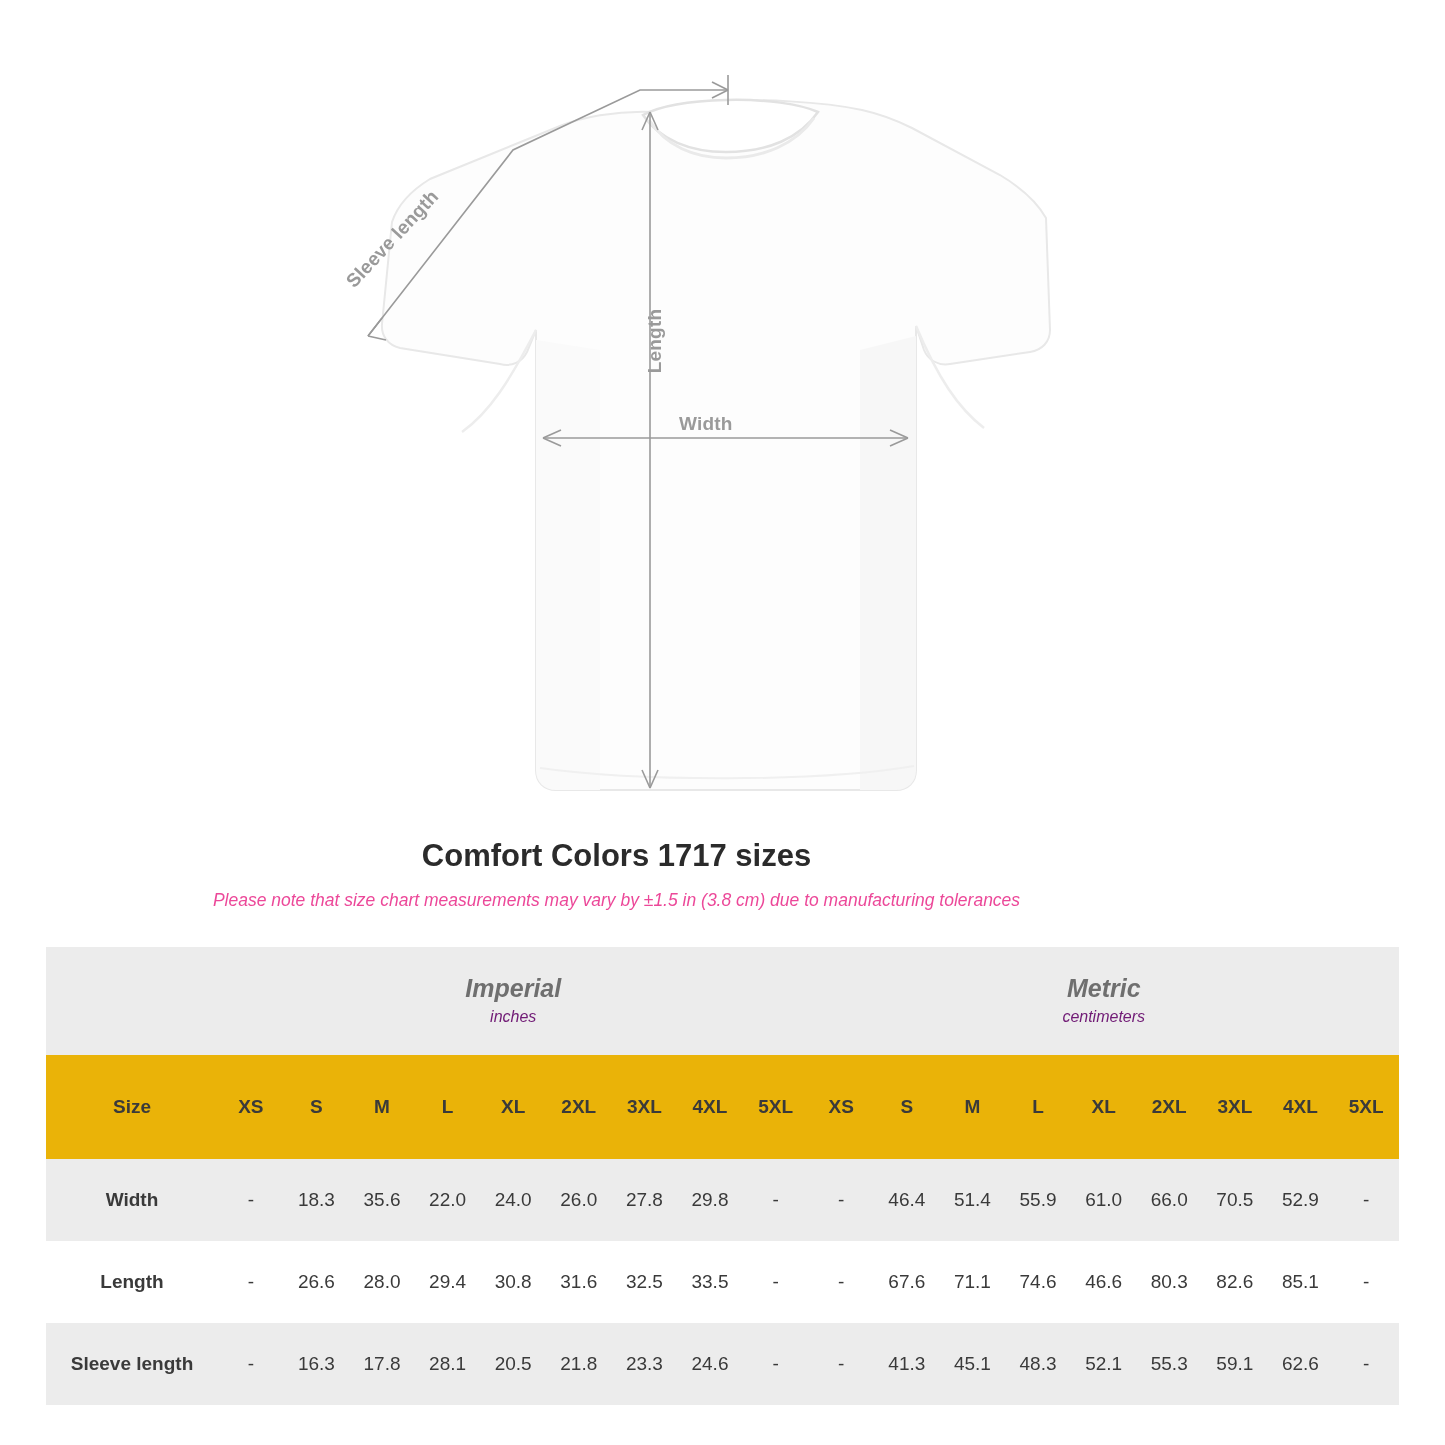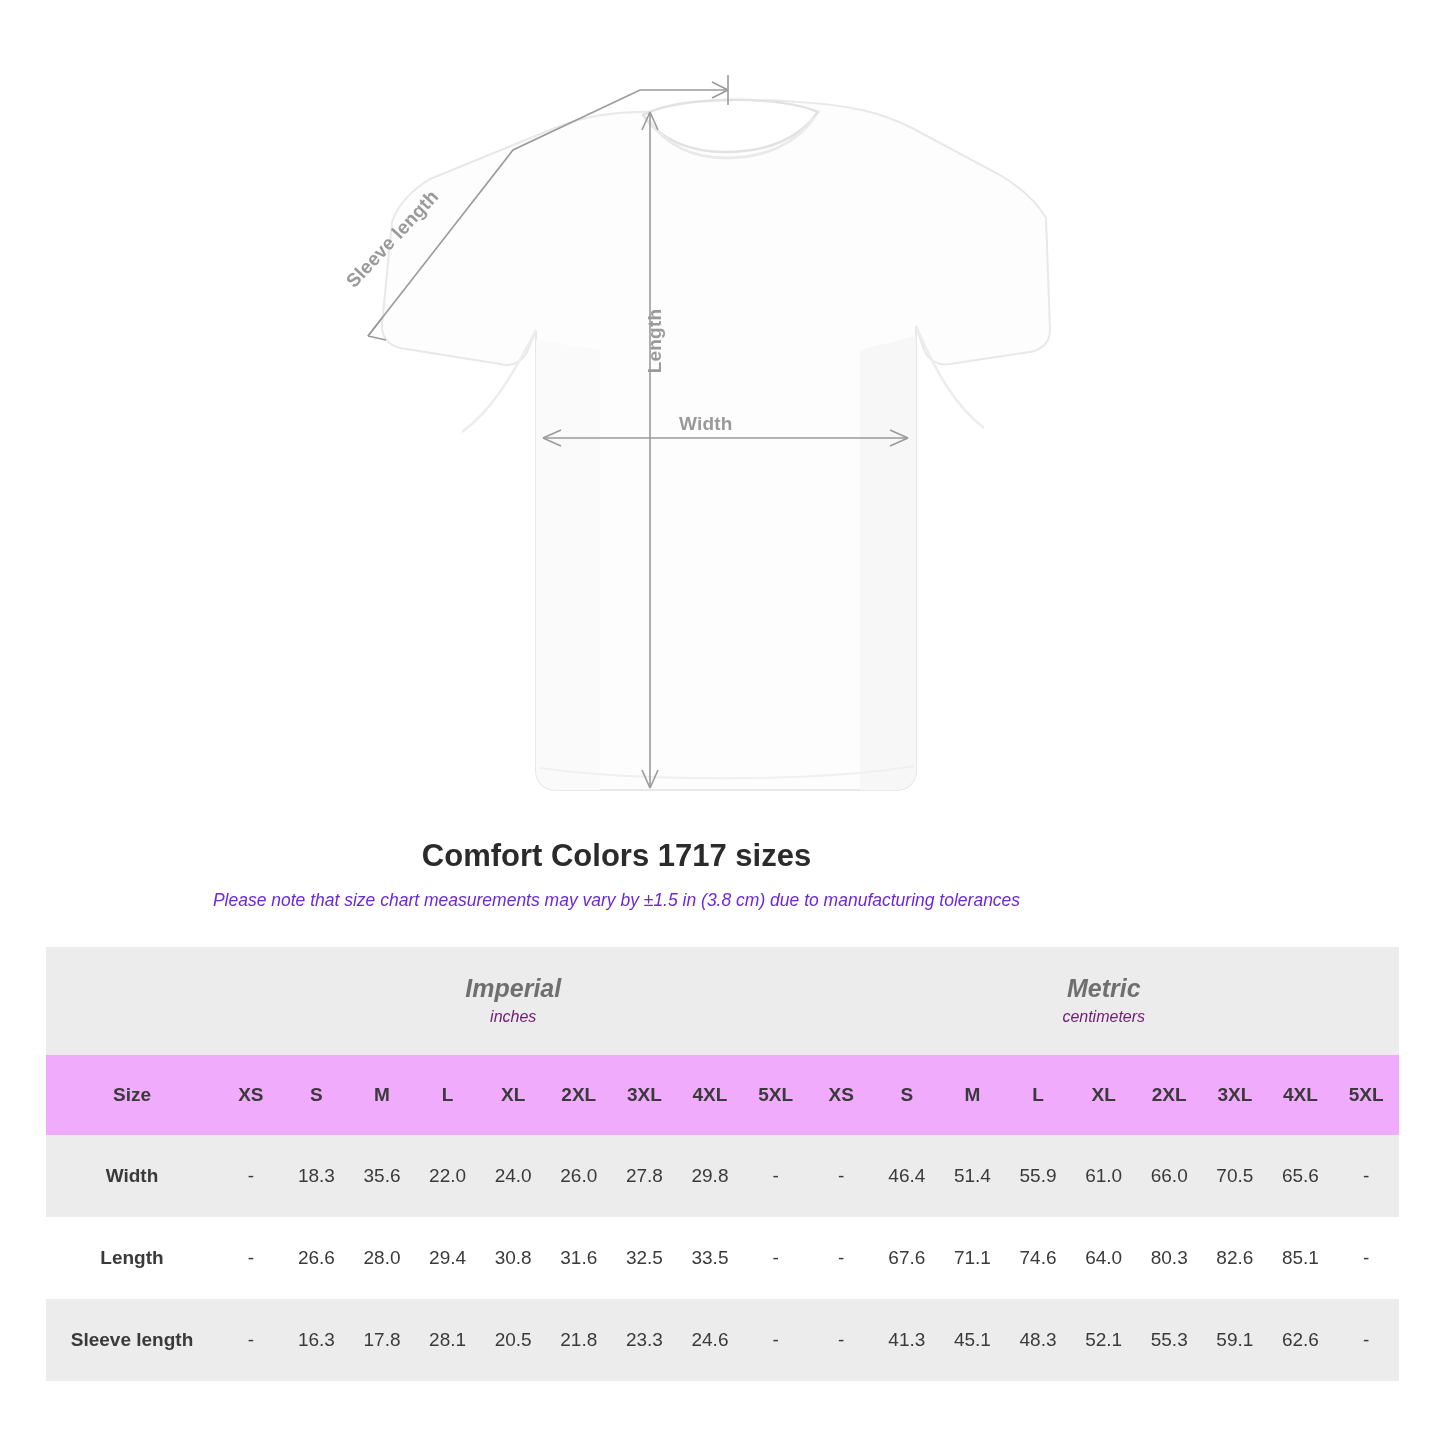--- a/index.html
+++ b/index.html
@@ -63,21 +63,21 @@
   #chart-title {
     font-size: 31px;
     font-weight: bold;
     color: #2b2b2b;
     margin: 0 0 14px 0;
     font-family: "Liberation Sans", sans-serif;
   }
   #chart-note {
     font-size: 17.5px;
     font-style: italic;
-    color: #6d28d9;
+    color: #ec4899;
     margin: 16px;
   }
 
   
   #size-table-wrap {
     margin: 36px 46px 0 46px;
     width: 1353px;
   }
   table {
     border-collapse: collapse;
@@ -102,24 +102,24 @@
     color: #6f6f6f;
     line-height: 1.25;
   }
   .unit-sub {
     font-size: 16px;
     font-style: italic;
     color: #701a75;
     line-height: 1.5;
   }
   .size-row td {
-    height: 80px;
+    height: 104px;
     vertical-align: middle;
     text-align: center;
-    background: #f0abfc;
+    background: #eab308;
     font-size: 19px;
     font-weight: bold;
     color: #3a3a3a;
   }
   .size-row td.rowhead {
     font-size: 19px;
   }
   .data-row td {
     height: 82px;
     vertical-align: middle;
@@ -279,40 +279,40 @@
         <td>27.8</td>
         <td>29.8</td>
         <td>-</td>
         <td>-</td>
         <td>46.4</td>
         <td>51.4</td>
         <td>55.9</td>
         <td>61.0</td>
         <td>66.0</td>
         <td>70.5</td>
-        <td>65.6</td>
+        <td>52.9</td>
         <td>-</td>
       </tr>
 
       <tr class="data-row plain">
         <td class="rowhead">Length</td>
         <td>-</td>
         <td>26.6</td>
         <td>28.0</td>
         <td>29.4</td>
         <td>30.8</td>
         <td>31.6</td>
         <td>32.5</td>
         <td>33.5</td>
         <td>-</td>
         <td>-</td>
         <td>67.6</td>
         <td>71.1</td>
         <td>74.6</td>
-        <td>64.0</td>
+        <td>46.6</td>
         <td>80.3</td>
         <td>82.6</td>
         <td>85.1</td>
         <td>-</td>
       </tr>
 
       <tr class="data-row shade">
         <td class="rowhead">Sleeve length</td>
         <td>-</td>
         <td>16.3</td>

